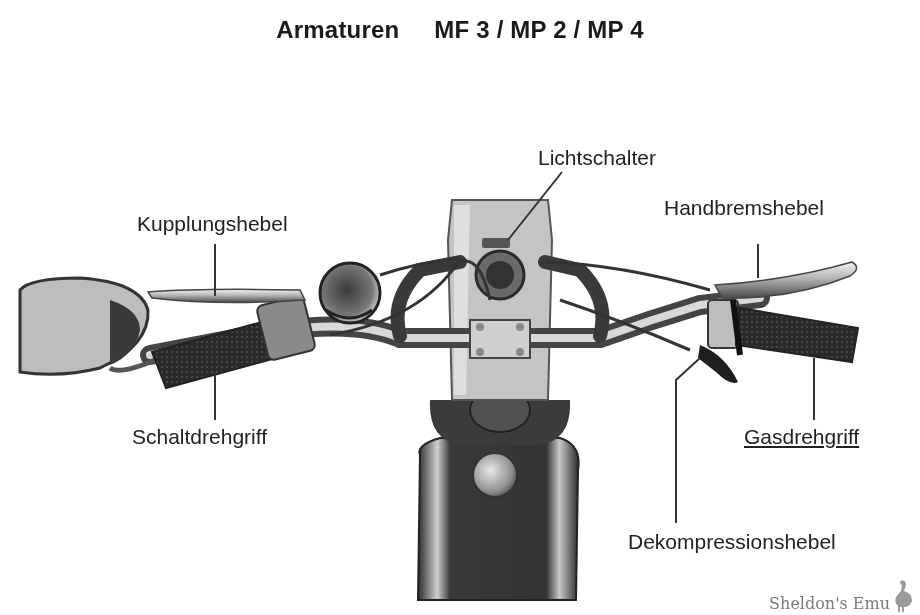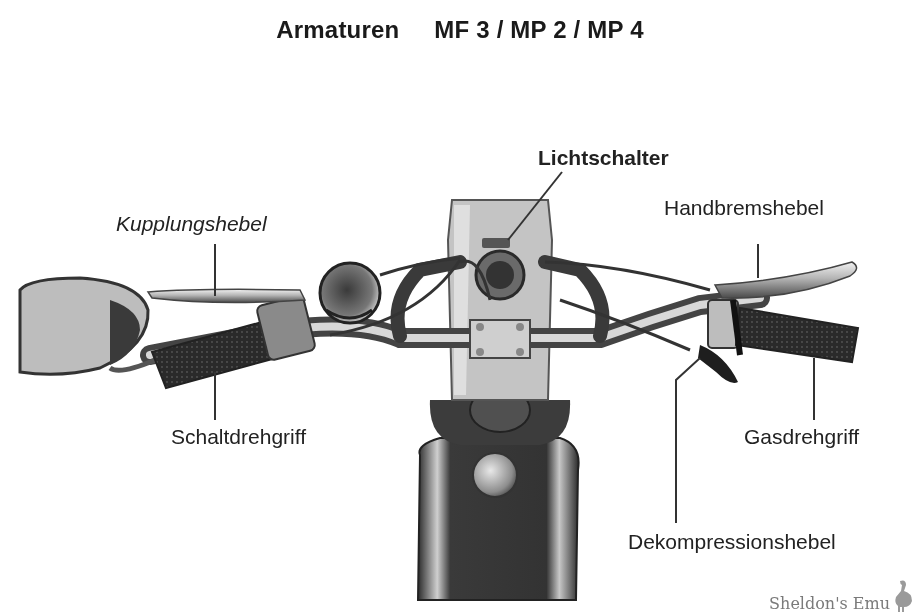--- a/index.html
+++ b/index.html
@@ -123,25 +123,25 @@
   <g stroke="#333" stroke-width="2" fill="none">
     <line x1="215" y1="244" x2="215" y2="296"></line>
     <polyline points="562,172 508,240"></polyline>
     <line x1="758" y1="244" x2="758" y2="278"></line>
     <line x1="215" y1="372" x2="215" y2="420"></line>
     <line x1="814" y1="358" x2="814" y2="420"></line>
     <polyline points="676,523 676,380 700,358"></polyline>
   </g>
 </svg>
 
-<div class="label" style="left:116px; top:212px;font-style:italic;">Kupplungshebel</div>
-<div class="label" style="left:538px; top:146px;font-weight:bold;">Lichtschalter</div>
+<div class="label" style="left:137px; top:212px;">Kupplungshebel</div>
+<div class="label" style="left:538px; top:146px;">Lichtschalter</div>
 <div class="label" style="left:664px; top:196px;">Handbremshebel</div>
-<div class="label" style="left:132px; top:425px;margin-left:39px;">Schaltdrehgriff</div>
-<div class="label" style="left:744px; top:425px;">Gasdrehgriff</div>
+<div class="label" style="left:132px; top:425px;">Schaltdrehgriff</div>
+<div class="label" style="left:744px; top:425px;text-decoration:underline;">Gasdrehgriff</div>
 <div class="label" style="left:628px; top:530px;">Dekompressionshebel</div>
 
 <div class="watermark">
   <span>Sheldon's Emu</span>
   <svg width="22" height="34" viewBox="0 0 22 34">
     <path d="M8 2 Q14 0 14 6 L12 12 Q20 14 20 22 Q18 28 12 28 L12 33 L10 33 L10 28 L8 28 L8 33 L6 33 L6 27 Q2 24 4 18 L9 12 L10 6 Q8 5 8 2 Z" fill="#9a9a9a"></path>
   </svg>
 </div>
 
 </body></html>

